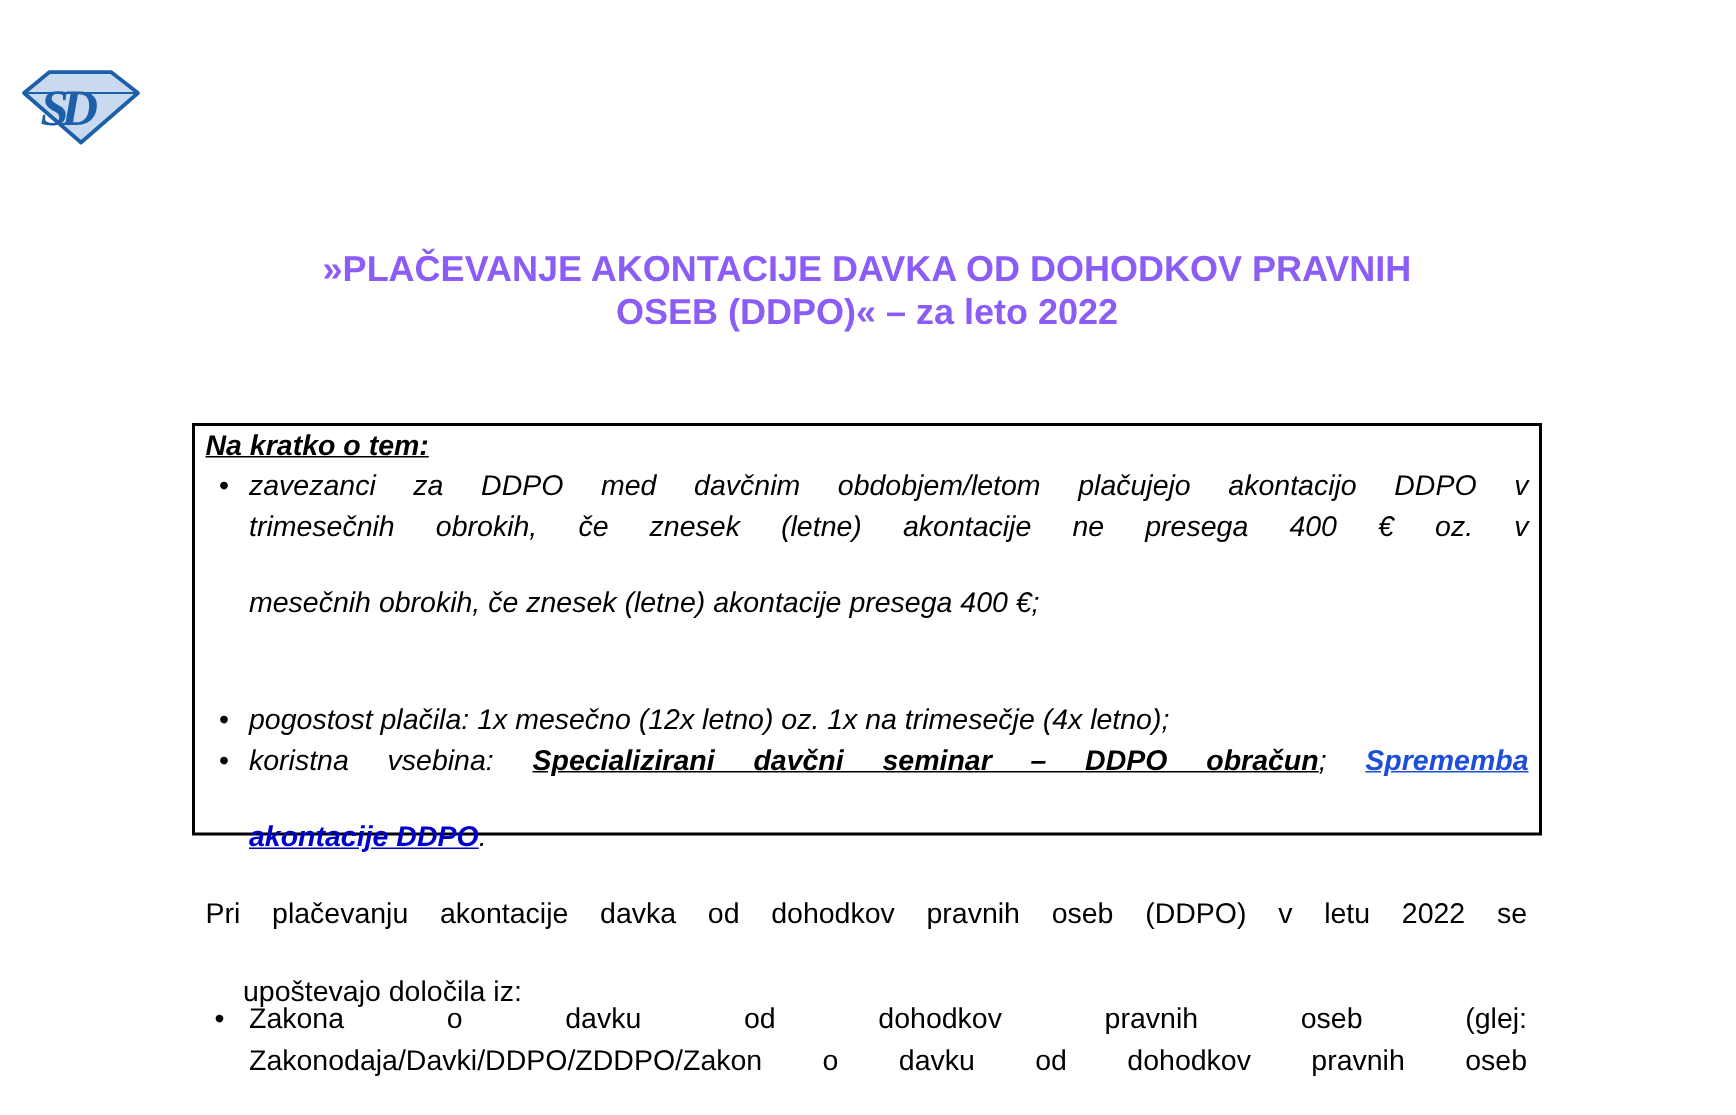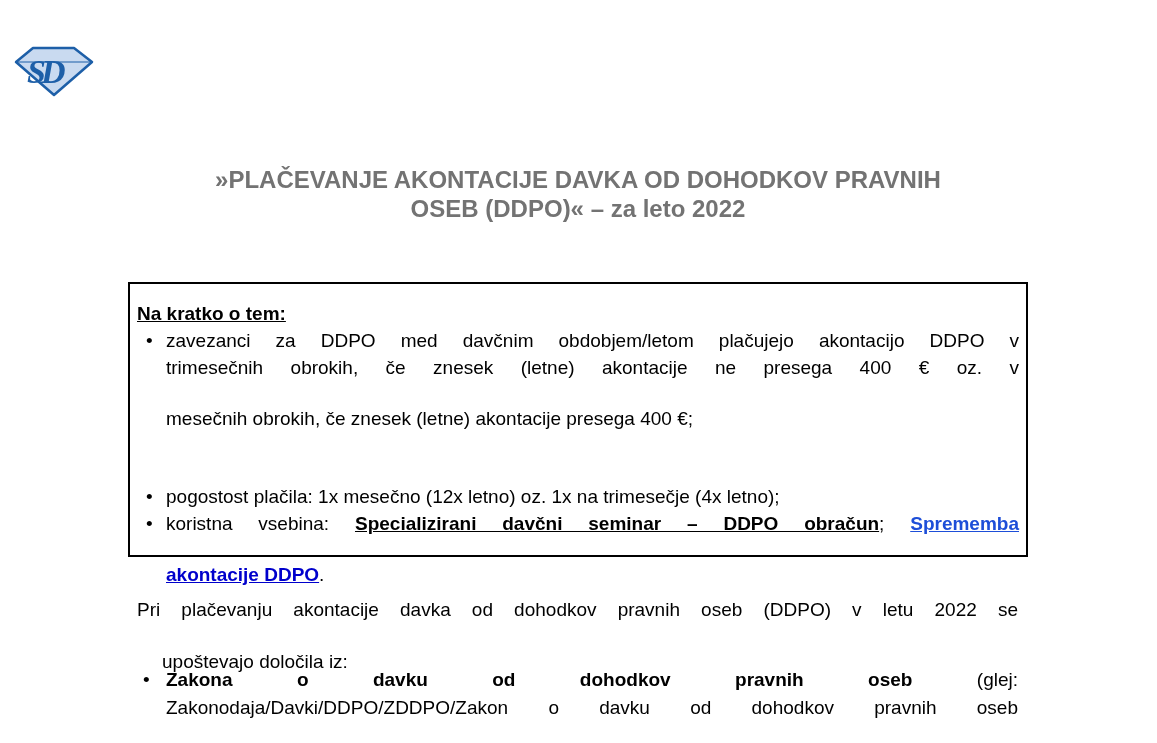--- a/index.html
+++ b/index.html
@@ -17,31 +17,32 @@
   .logo { position: absolute; left: 14px; top: 46px; width: 80px; height: 51px; }
 
   
   .title {
     position: absolute;
     left: 128px; top: 165px; width: 900px;
     text-align: center;
     font-weight: bold;
     font-size: 24px;
     line-height: 29px;
-    color: #737373;
+    color: #8b5cf6;
   }
 
   
   .summary-box {
     position: absolute;
     left: 128px; top: 282px;
     width: 900px; height: 275px;
     box-sizing: border-box;
     border: 2.5px solid #000000;
-    padding: 16px 7px;
+    padding: 0 7px;
+    font-style: italic;
     font-size: 19px;
     line-height: 27px;
   }
   .summary-heading {
     font-weight: bold;
     text-decoration: underline;
   }
   .line { white-space: nowrap; }
   .wrapline { white-space: normal; margin-top: 24px; }
   .just { text-align: justify; text-align-last: justify; white-space: normal; }
@@ -69,21 +70,21 @@
   }
   .indented { padding-left: 25px; }
 
   .law-bullet {
     position: absolute;
     left: 137px; top: 666px; width: 881px;
     font-size: 19px;
     line-height: 27.5px;
   }
   .law-bullet .bullet::before { left: 6px; }
-  .bold { font-weight: bold; margin-top: 12px; }
+  .bold { font-weight: normal; margin-top: 12px; }
 </style>
 </head>
 <body>
 
 <div class="page">
 
   <div class="logo">
     <svg viewBox="0 0 80 51" width="80" height="51">
       <polygon points="19,2 60,2 78,16 40,49 2,16" stroke="#1d5fa8" stroke-width="2.5" stroke-linejoin="round" fill="#c9daf0"></polygon>
       <line x1="4" y1="16" x2="76" y2="16" stroke="#1d5fa8" stroke-width="1.2"></line>

